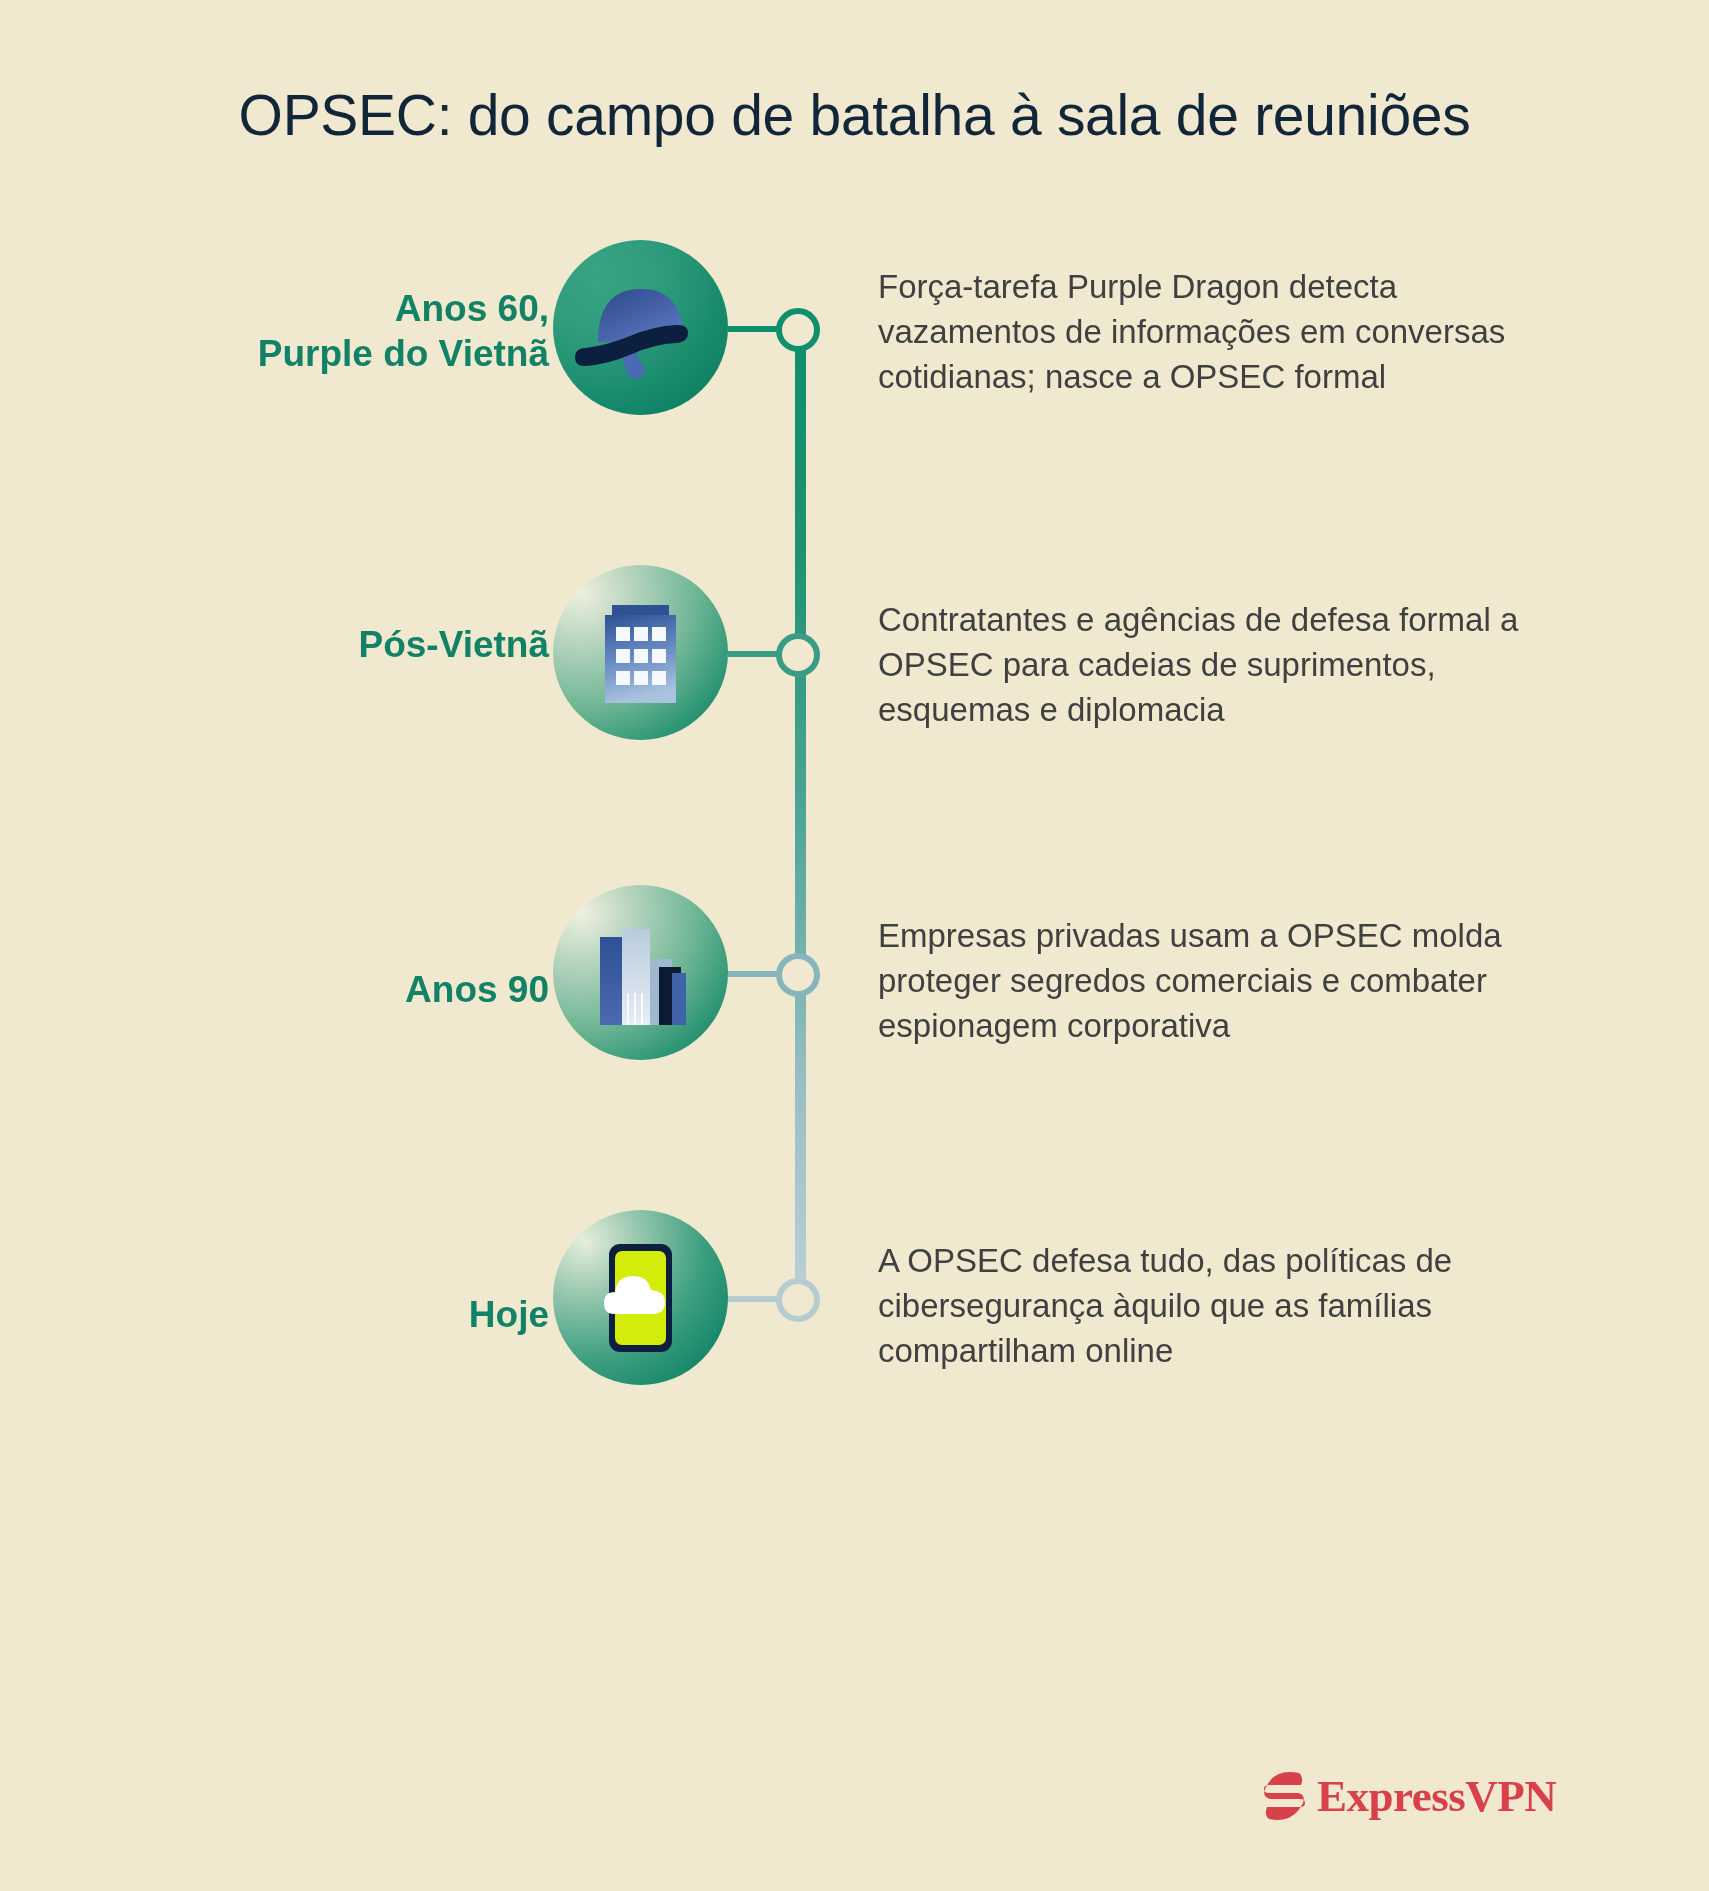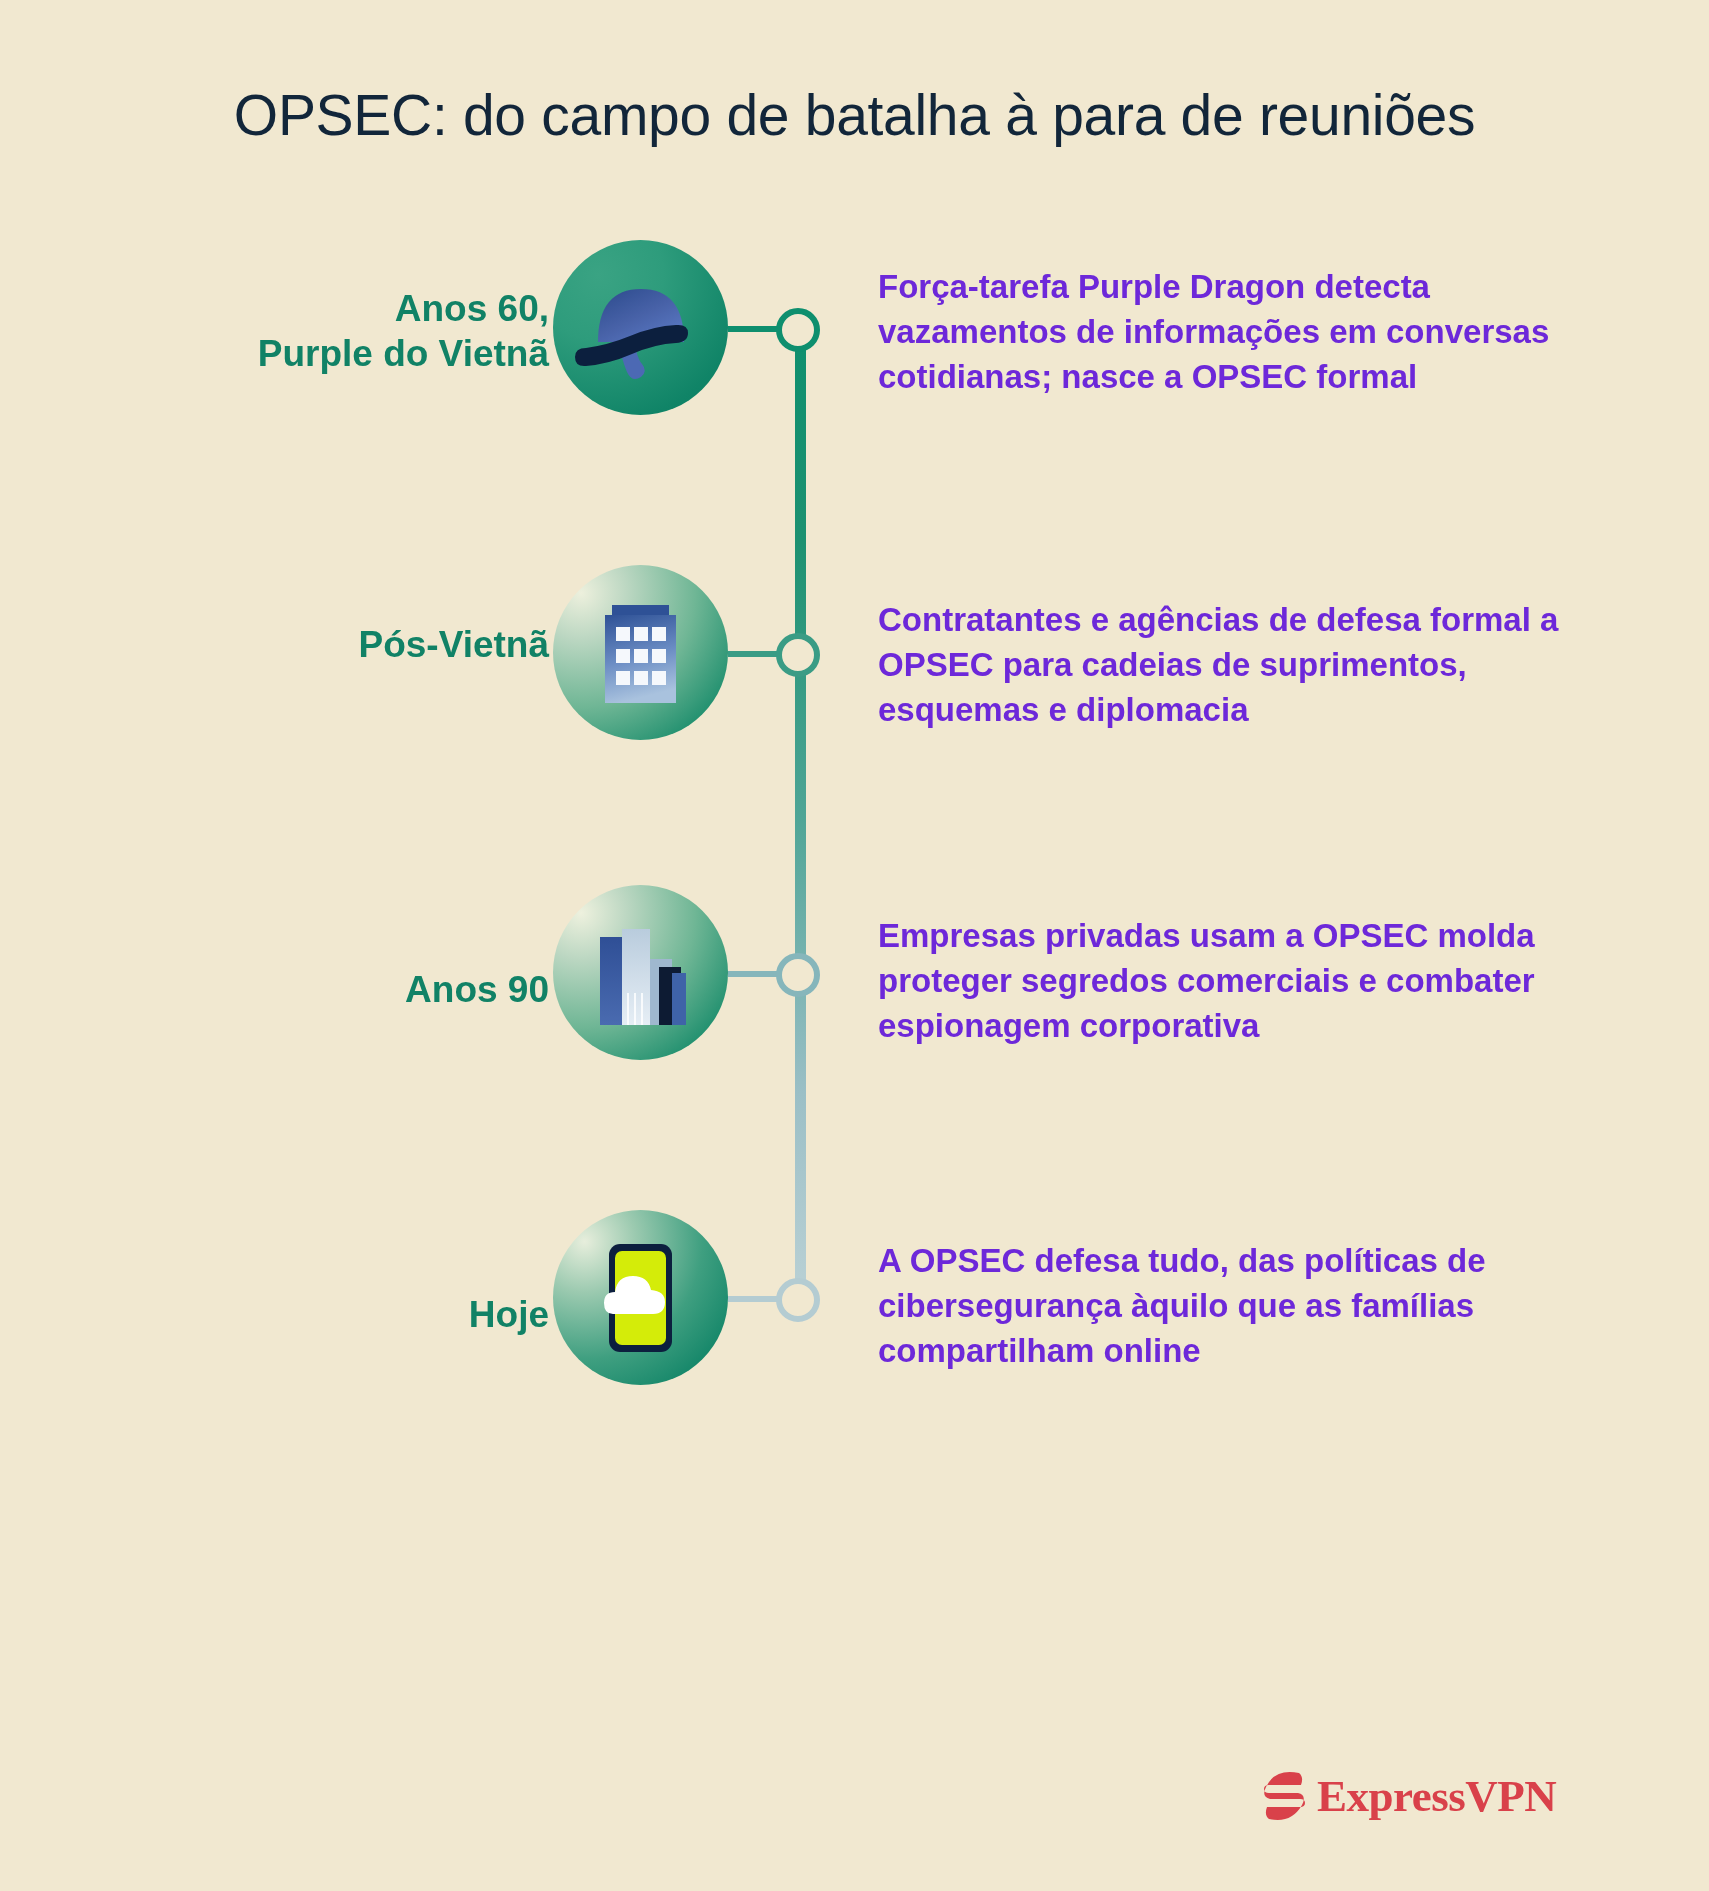--- a/index.html
+++ b/index.html
@@ -109,23 +109,22 @@
   .row-1 .node { border: 6px solid #0e8f6e; }
   .row-2 .node { border: 6px solid #3a9c85; }
   .row-3 .node { border: 6px solid #86b6bb; }
   .row-4 .node { border: 6px solid #b4ccd2; }
 
   .desc {
     position: absolute;
     left: 878px;
     width: 700px;
     font-size: 33px;
-    color: #6d28d9;
+    color: #404040;
     line-height: 1.37;
-    font-weight: bold;
   }
   .row-1 .desc { top: 24px; }
   .row-2 .desc { top: 32px; }
   .row-3 .desc { top: 28px; }
   .row-4 .desc { top: 28px; }
 
   
   .logo {
     position: absolute;
     left: 1255px;
@@ -140,21 +139,21 @@
     font-weight: bold;
     color: #d9414a;
     letter-spacing: -0.5px;
   }
 </style>
 </head>
 <body>
 
 <div id="page">
 
-  <h1 class="title">OPSEC: do campo de batalha à para de reuniões</h1>
+  <h1 class="title">OPSEC: do campo de batalha à sala de reuniões</h1>
 
   <div class="spine"></div>
 
   <div class="row row-1">
     <div class="era-label">
       <span>Anos 60,</span><br>
       <span>Purple do Vietnã</span>
     </div>
 
     <div class="badge badge-1">

